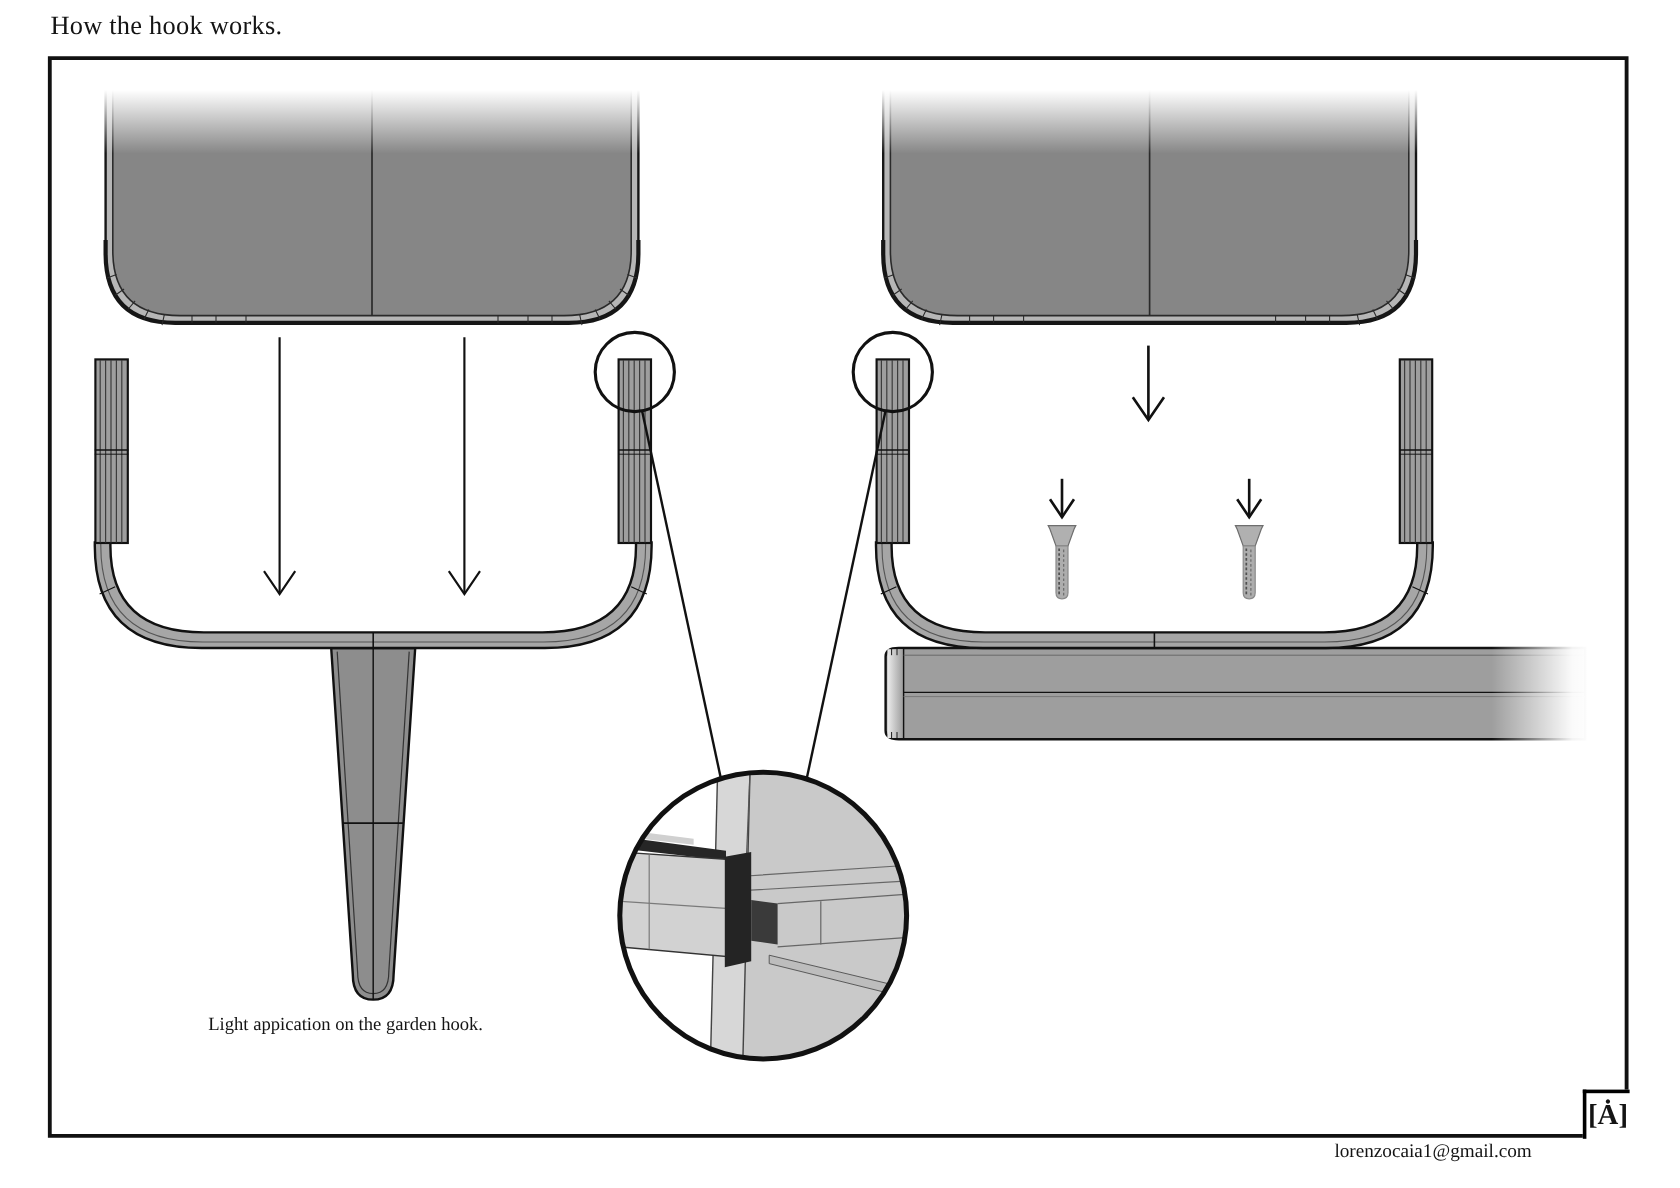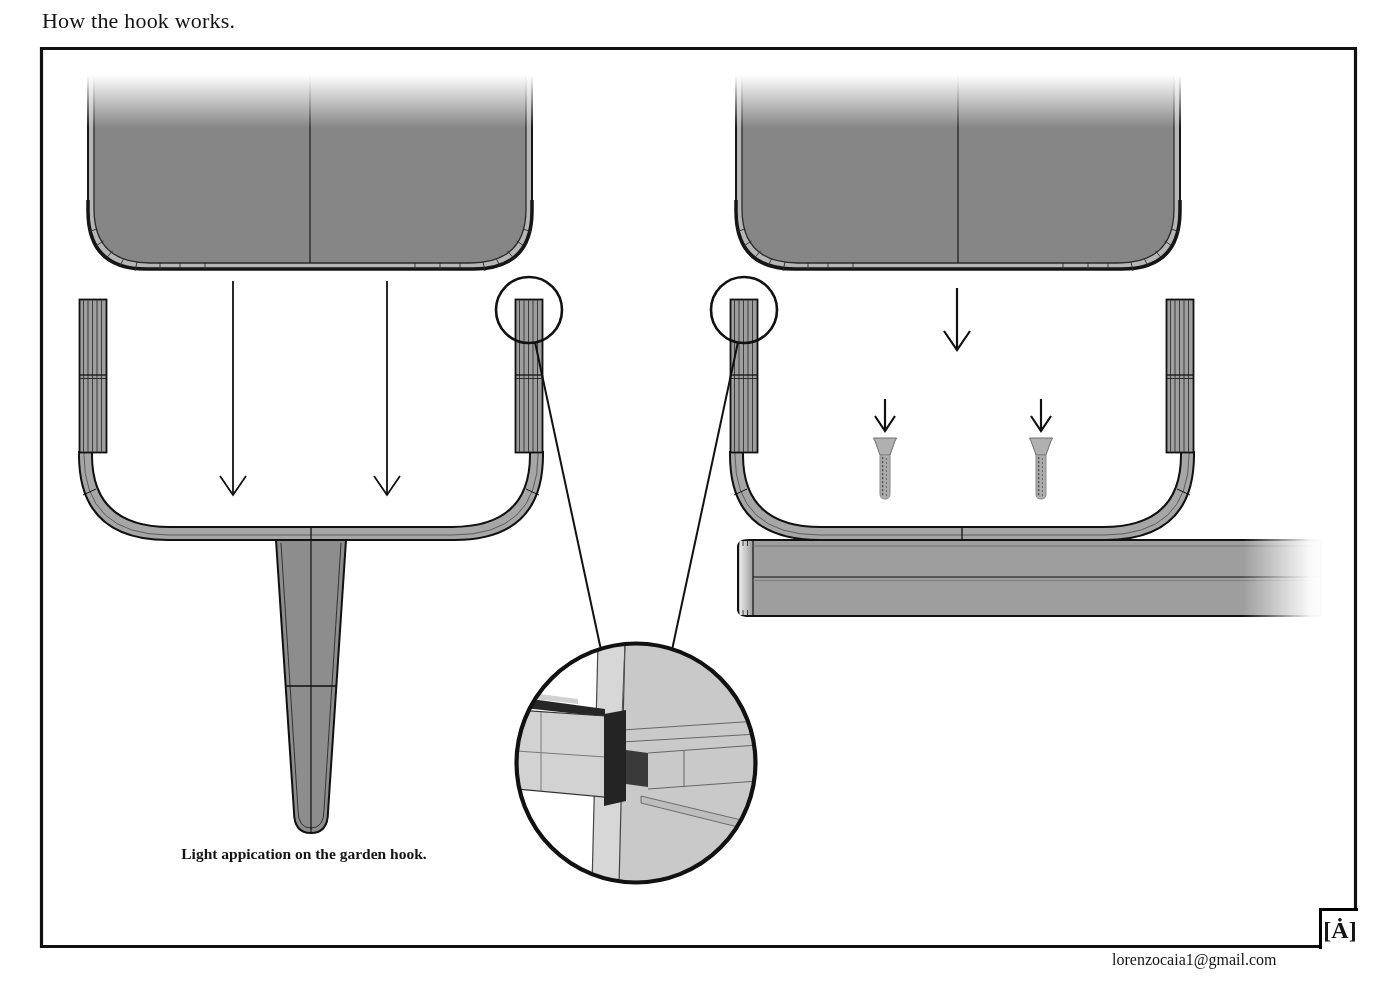--- a/index.html
+++ b/index.html
@@ -7,21 +7,21 @@
     position:relative; width:1400px; height:990px; background:#ffffff;
     font-family:"Liberation Serif","DejaVu Serif",serif; color:#141414; overflow:hidden;
   }
   .diagram-svg { position:absolute; left:0; top:0; }
   .title {
     position:absolute; left:42px; top:8px; font-size:22px; letter-spacing:0.2px;
   }
   .caption {
     position:absolute; font-size:15.5px; text-align:center; white-space:pre-line; line-height:1.35;
   }
-  .caption-garden { left:104px; top:844px; width:400px;font-weight:bold; }
+  .caption-garden { left:88px; top:844px; width:400px; }
   .caption-wall   { left:793px; top:836px; width:500px; }
   .email {
     position:absolute; left:1112px; top:951px; width:300px; font-size:16px;
   }
   .logo-box {
     position:absolute; left:1319px; top:908px; width:36px; height:38px;
     border-left:3.5px solid #000; border-top:3.5px solid #000; background:#fff;
     display:flex; align-items:center; justify-content:center;
     font-size:24px; font-weight:bold;
   }

